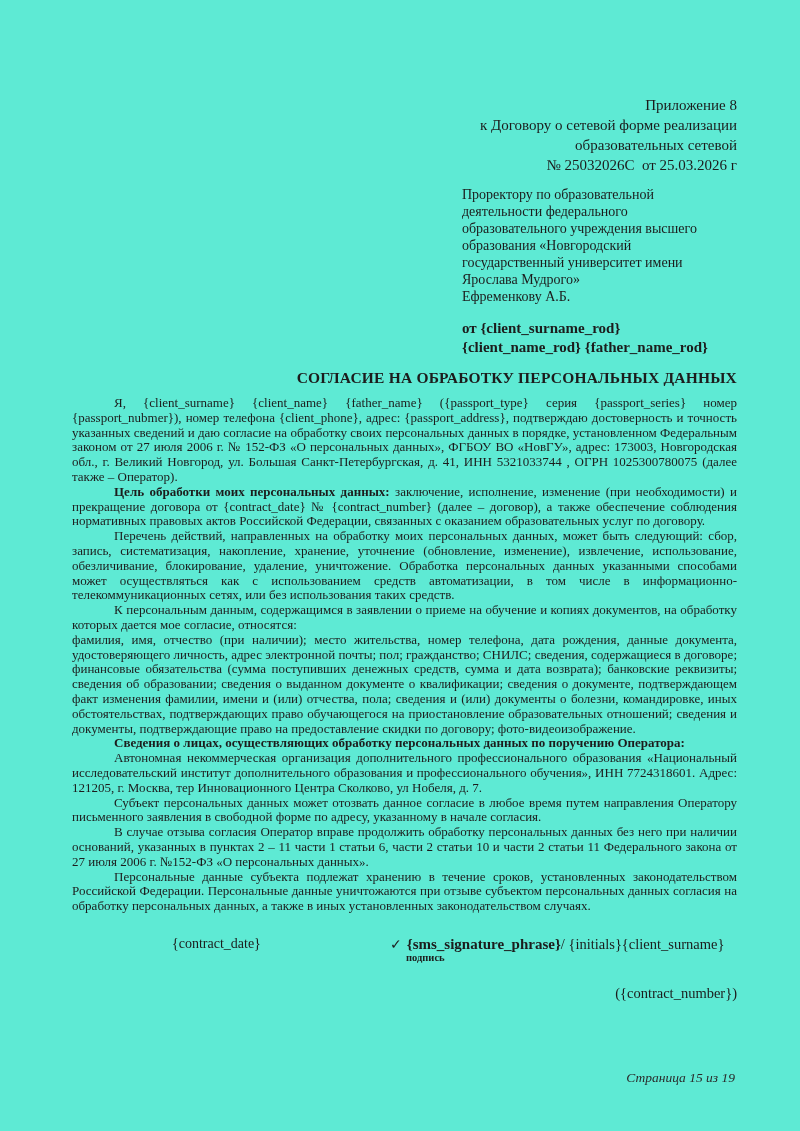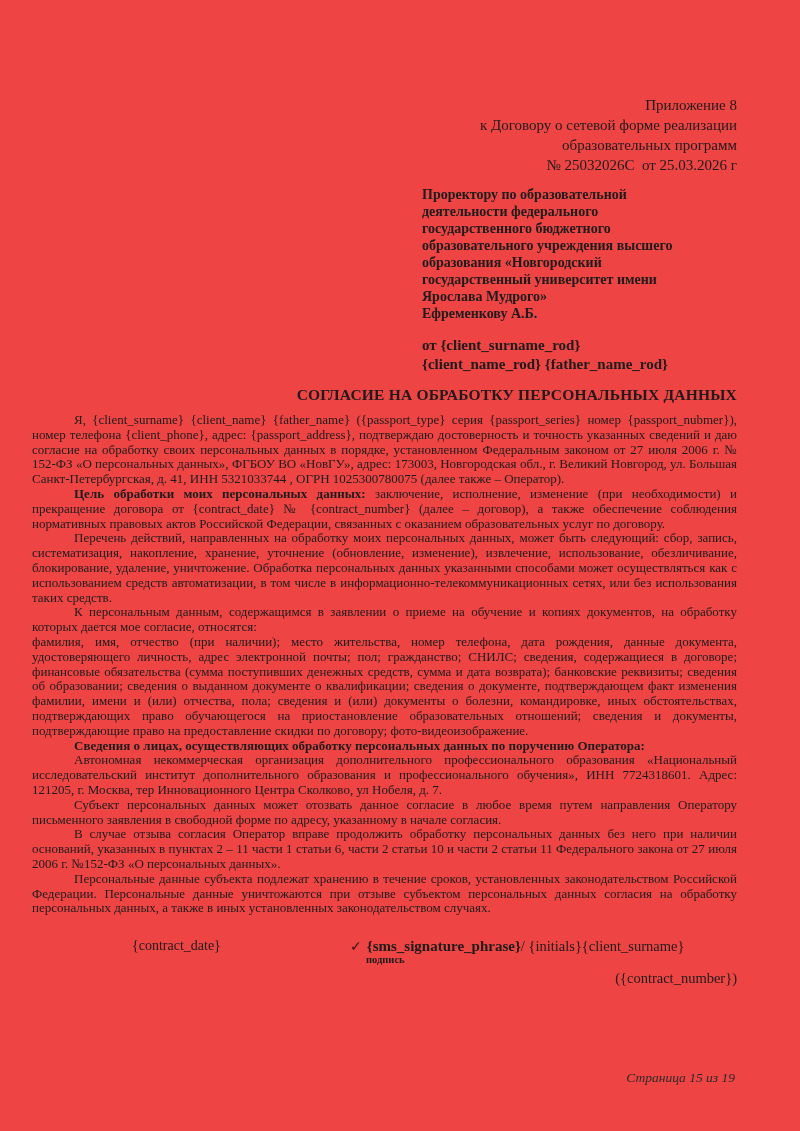--- a/index.html
+++ b/index.html
@@ -1,60 +1,59 @@
 <!DOCTYPE html>
 <html lang="ru"><head>
 <meta charset="utf-8">
 <style>
   html,body{margin:0;padding:0;background:#e8e8e8;}
   .page{
     position:relative;
     width:800px;height:1131px;
     margin:0 auto;
-    background:#ef4444;
+    background:#5eead4;
     color:#1c1c1c;
     font-family:"Liberation Serif","DejaVu Serif",serif;
     overflow:hidden;
     box-sizing:border-box;
-    padding:95px 63px 0 32px;
+    padding:95px 63px 0 72px;
   }
   .hdr{ text-align:right; font-size:15px; line-height:20px; }
   .hdr div{ white-space:pre-wrap; }
-  .addr{ margin:11px 0 0 390px; width:284px; font-size:14px; line-height:17px;font-weight:bold; }
+  .addr{ margin:11px 0 0 390px; width:284px; font-size:14px; line-height:17px; }
   .from{ margin:14px 0 0 390px; width:300px; font-size:15px; line-height:18.5px; font-weight:bold; }
   .title{ margin-top:13px; text-align:right; font-weight:bold; font-size:15.5px; letter-spacing:.2px; }
   .body{ margin-top:9px; font-size:13px; line-height:14.8px; text-align:justify; }
   .body p{ margin:0; }
   .body p.ind{ text-indent:42px; }
   .sig{ margin-top:22px; display:flex; align-items:flex-start; font-size:14px;gap:48px; }
   .sig .date{ margin-left:100px; width:168px; }
   .sigcell{ margin-left:2px; }
   .sigline{ font-size:14.5px; }
   .sigline .check{ font-size:14px; margin-right:5px; }
   .sigline b{ font-size:15px; }
   .caption{ font-size:10.5px; font-weight:bold; margin:-1px 0 0 16px; line-height:11px; }
-  .numline{ text-align:right; font-size:14.5px; margin-top:5px; }
+  .numline{ text-align:right; font-size:14.5px; margin-top:22px; }
   .footer{ position:absolute; right:65px; top:1070px; font-style:italic; font-size:13.5px; color:#2a2a2a; }
 </style>
 </head>
 <body>
 
 <div class="page">
 
   <div class="hdr">
     <div>Приложение 8</div>
     <div>к Договору о сетевой форме реализации</div>
-    <div>образовательных программ</div>
+    <div>образовательных сетевой</div>
     <div>№ 25032026С  от 25.03.2026 г</div>
   </div>
 
   <div class="addr">
     <div>Проректору по образовательной</div>
     <div>деятельности федерального</div>
-    <div>государственного бюджетного</div>
     <div>образовательного учреждения высшего</div>
     <div>образования «Новгородский</div>
     <div>государственный университет имени</div>
     <div>Ярослава Мудрого»</div>
     <div>Ефременкову А.Б.</div>
   </div>
 
   <div class="from">
     <div>от {client_surname_rod}</div>
     <div>{client_name_rod} {father_name_rod}</div>

